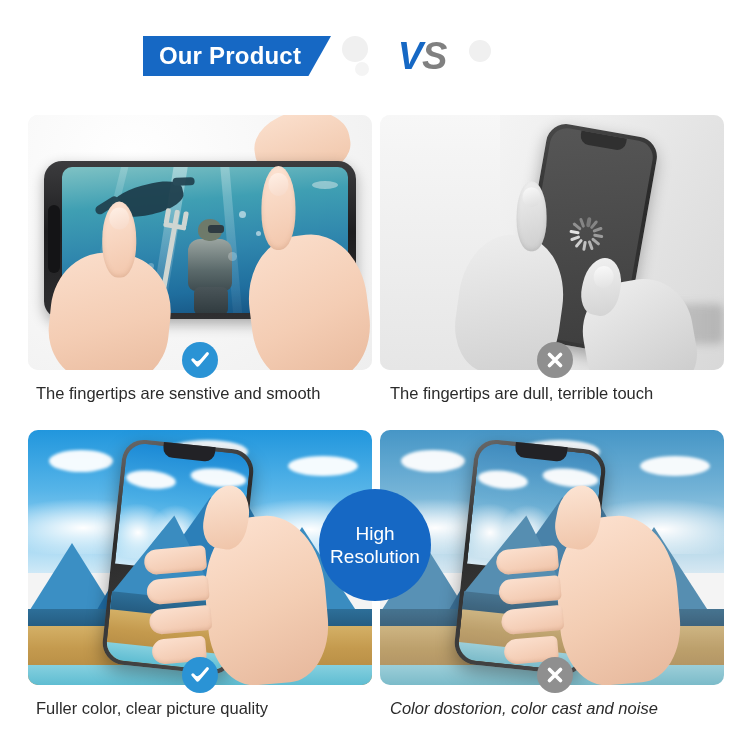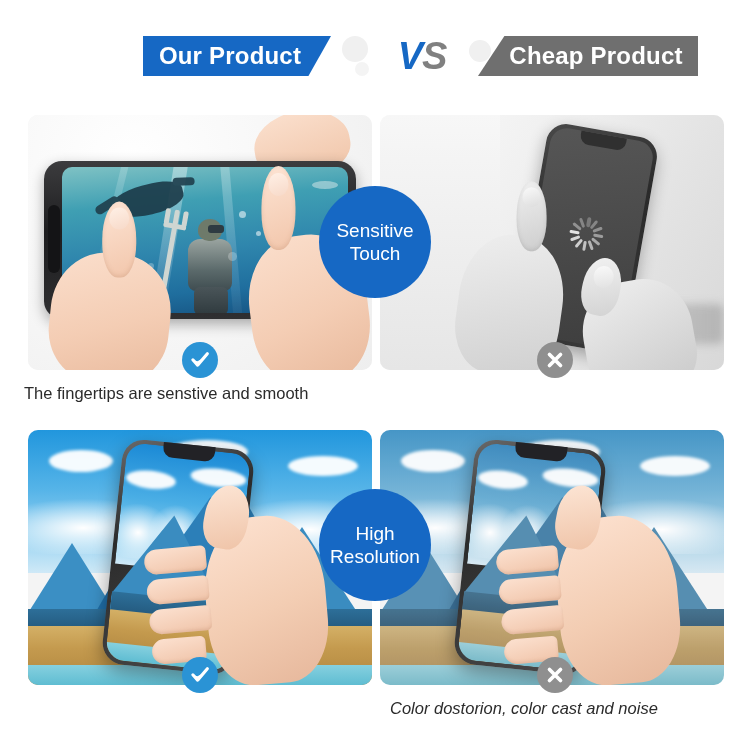--- a/index.html
+++ b/index.html
@@ -470,21 +470,21 @@
   .mark.m-br { left: 537px; top: 657px; }
   .mark svg { width: 22px; height: 22px; display:block; }
 
   
   .caption {
     position:absolute;
     font-size: 16.5px;
     color: #2b2b2b;
     white-space: nowrap;
   }
-  .caption.c-tl { left: 24px;  top: 384px; text-align: center; }
+  .caption.c-tl { left: 36px;  top: 384px; text-align: center; }
   .caption.c-tr { left: 390px; top: 384px; }
   .caption.c-bl { left: 36px;  top: 699px; }
   .caption.c-br { left: 390px; top: 699px; font-style: italic; }
 </style>
 </head>
 <body>
 
 <div id="stage">
 
   <div class="header">
@@ -494,23 +494,20 @@
 
     <div class="banner banner-ours">
       <span class="banner-label">Our Product</span>
     </div>
 
     <div class="vs-wrap">
       <span class="vs-v">V</span>
         <span class="vs-s">S</span>
     </div>
 
-    <div class="banner banner-cheap">
-      <span class="banner-label">Cheap Product</span>
-    </div>
   </div>
 
   <div class="panel p-tl">
     <div class="scene">
       <div class="s1-bg"></div>
 
       <div class="s1-hand-top"></div>
 
       <div class="s1-phone">
         <div class="s1-notch"></div>
@@ -675,23 +672,20 @@
           <div class="fgr g1"></div>
           <div class="fgr g2"></div>
           <div class="fgr g3"></div>
           <div class="fgr g4"></div>
         </div>
         <div class="s3-thumb"></div>
       </div>
     </div>
   </div>
 
-  <div class="feature-badge fb-touch">
-    <span class="fb-text"><span>Sensitive</span><br><span>Touch</span></span>
-  </div>
   <div class="feature-badge fb-res">
     <span class="fb-text"><span>High</span><br><span>Resolution</span></span>
   </div>
 
   <div class="mark good m-tl">
     <svg viewBox="0 0 24 24" aria-hidden="true">
         <path d="M4.5 12.4 L9.2 17.2 L19.6 5.4 L16.9 9.6 L9.2 13.4 Z" fill="#ffffff"></path>
         <path d="M4.2 11.8 L9.4 17.6 L20 5.2" stroke="#ffffff" stroke-width="3.4" fill="none" stroke-linecap="round" stroke-linejoin="round"></path>
       </svg>
   </div>
@@ -706,15 +700,17 @@
         <path d="M4.2 11.8 L9.4 17.6 L20 5.2" stroke="#ffffff" stroke-width="3.4" fill="none" stroke-linecap="round" stroke-linejoin="round"></path>
       </svg>
   </div>
   <div class="mark bad m-br">
     <svg viewBox="0 0 24 24" aria-hidden="true">
         <path d="M6 6 L18 18 M18 6 L6 18" stroke="#ffffff" stroke-width="4" stroke-linecap="round"></path>
       </svg>
   </div>
 
   <div class="caption c-tl">The fingertips are senstive and smooth</div>
+  <div class="caption c-tr">The fingertips are dull, terrible touch</div>
+  <div class="caption c-bl">Fuller color, clear picture quality</div>
   <div class="caption c-br">Color dostorion, color cast and noise</div>
 
 </div>
 
 </body></html>

